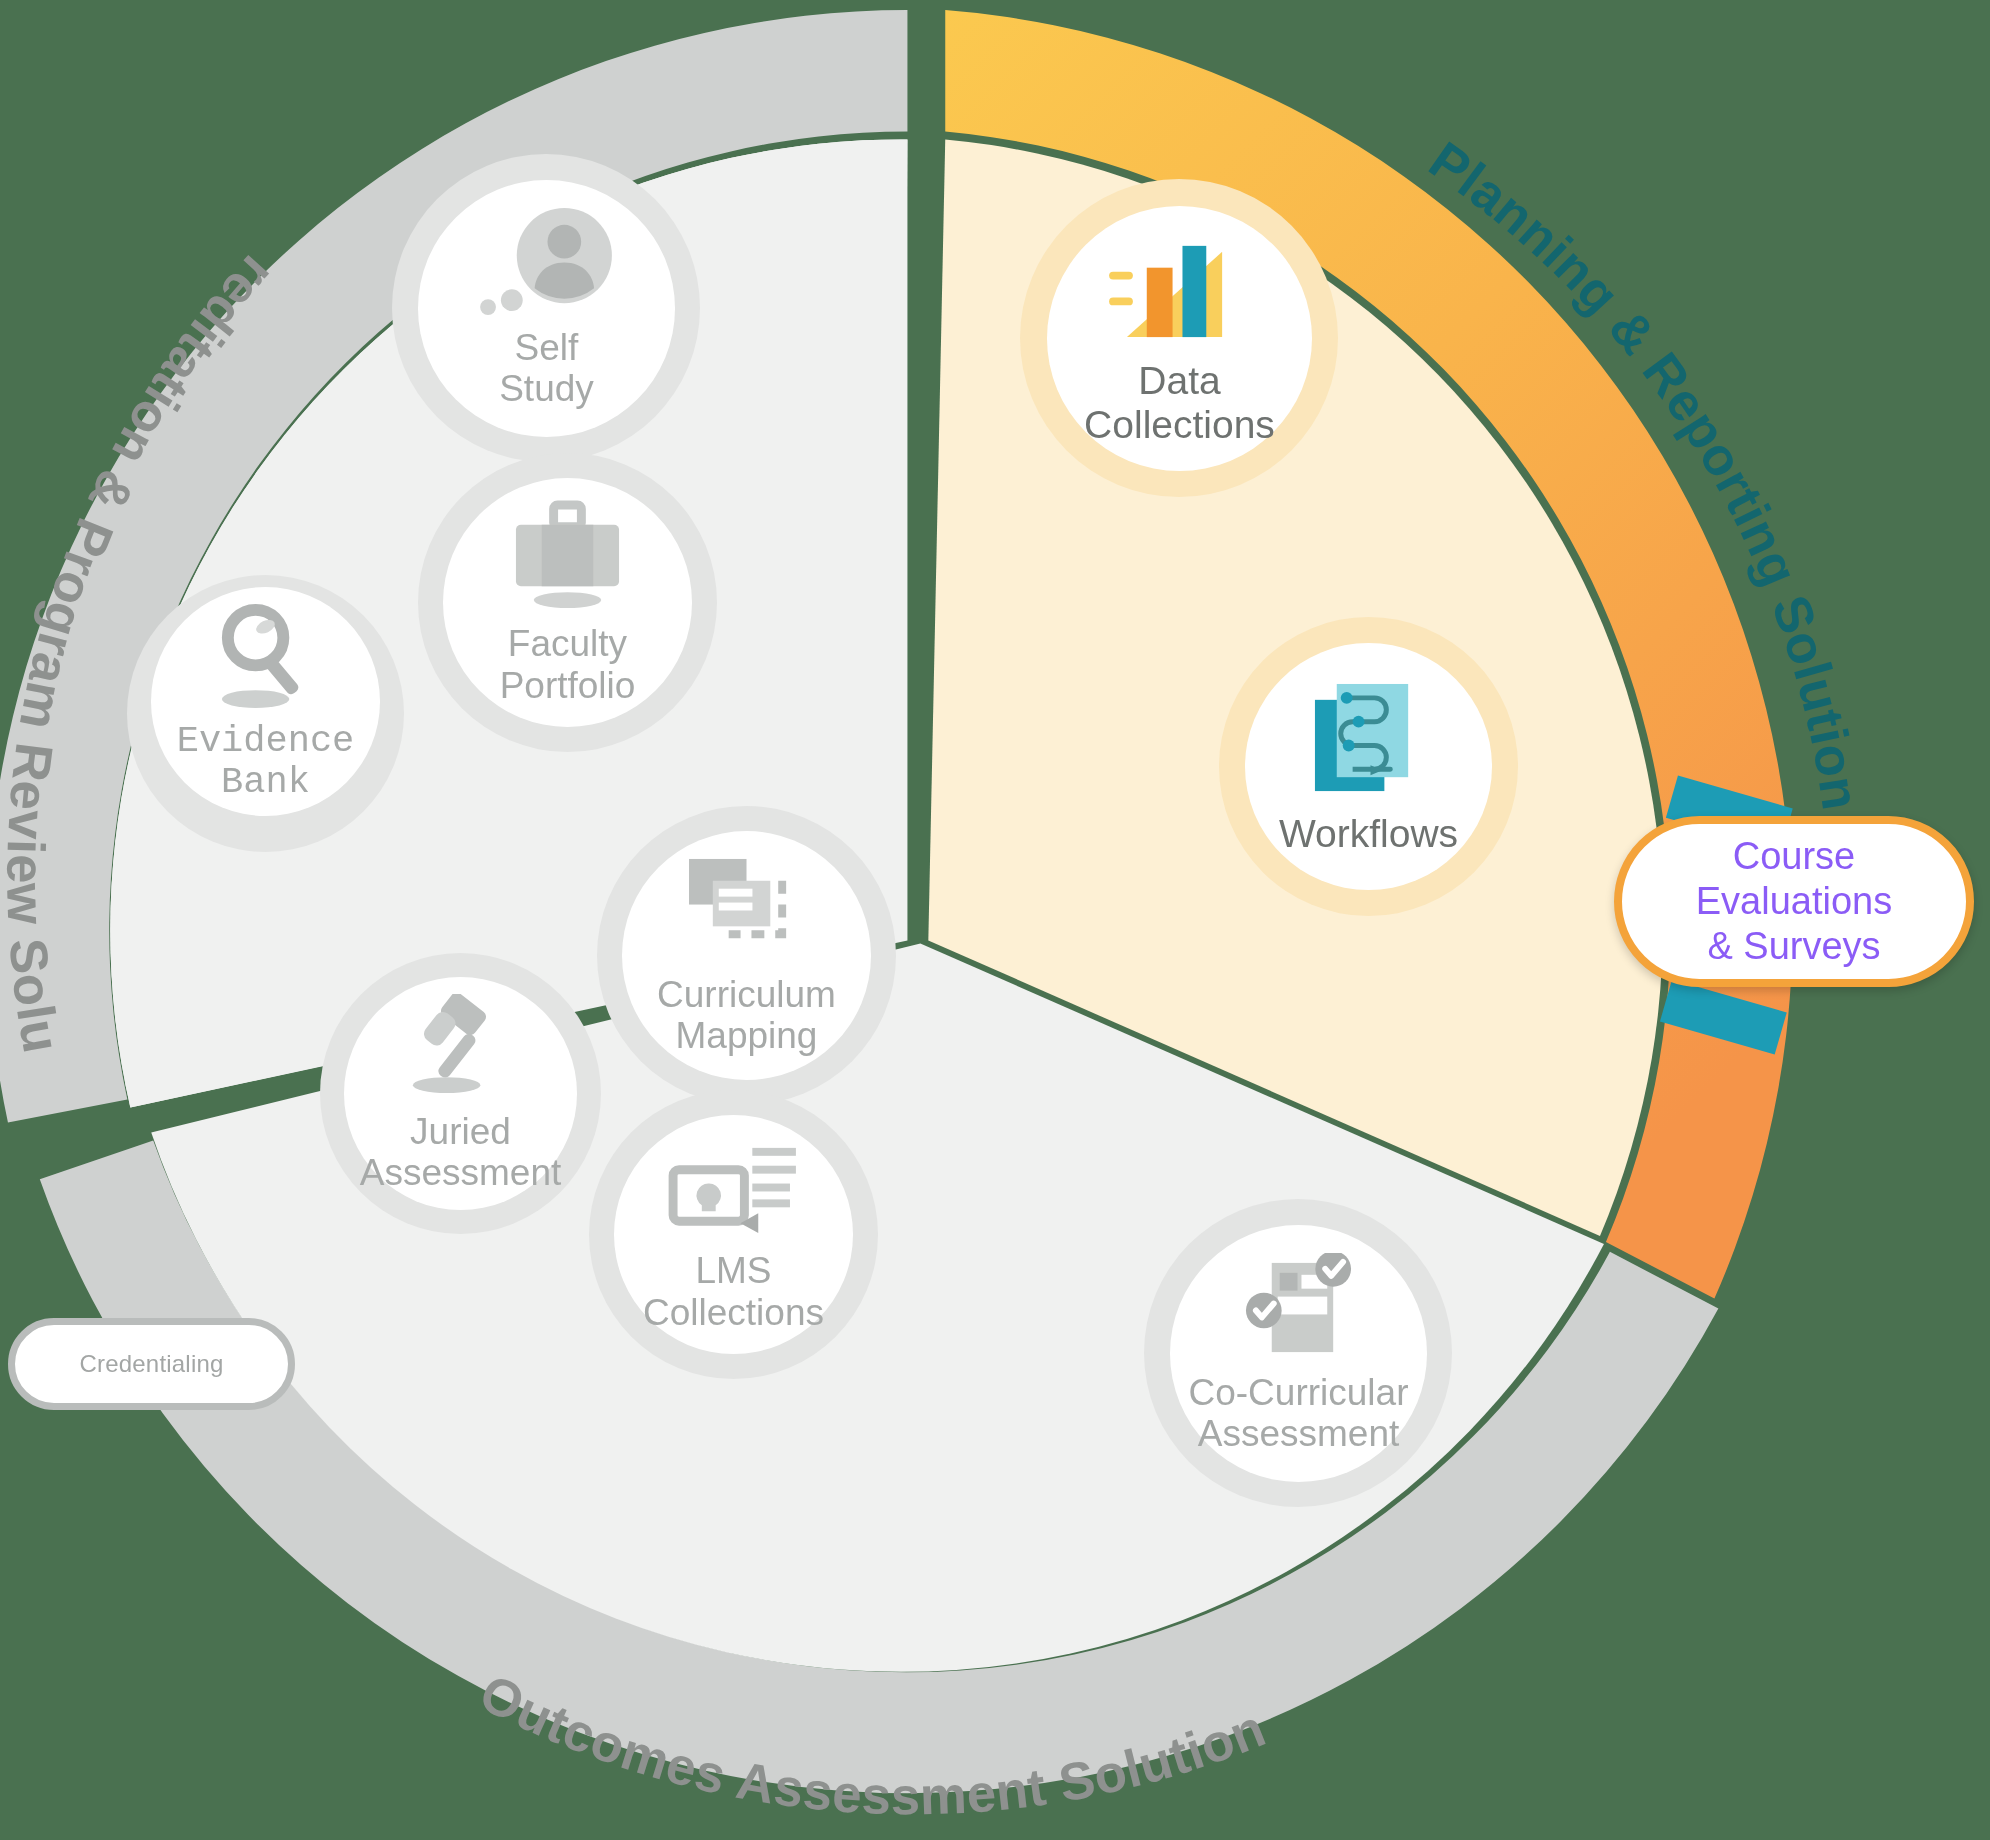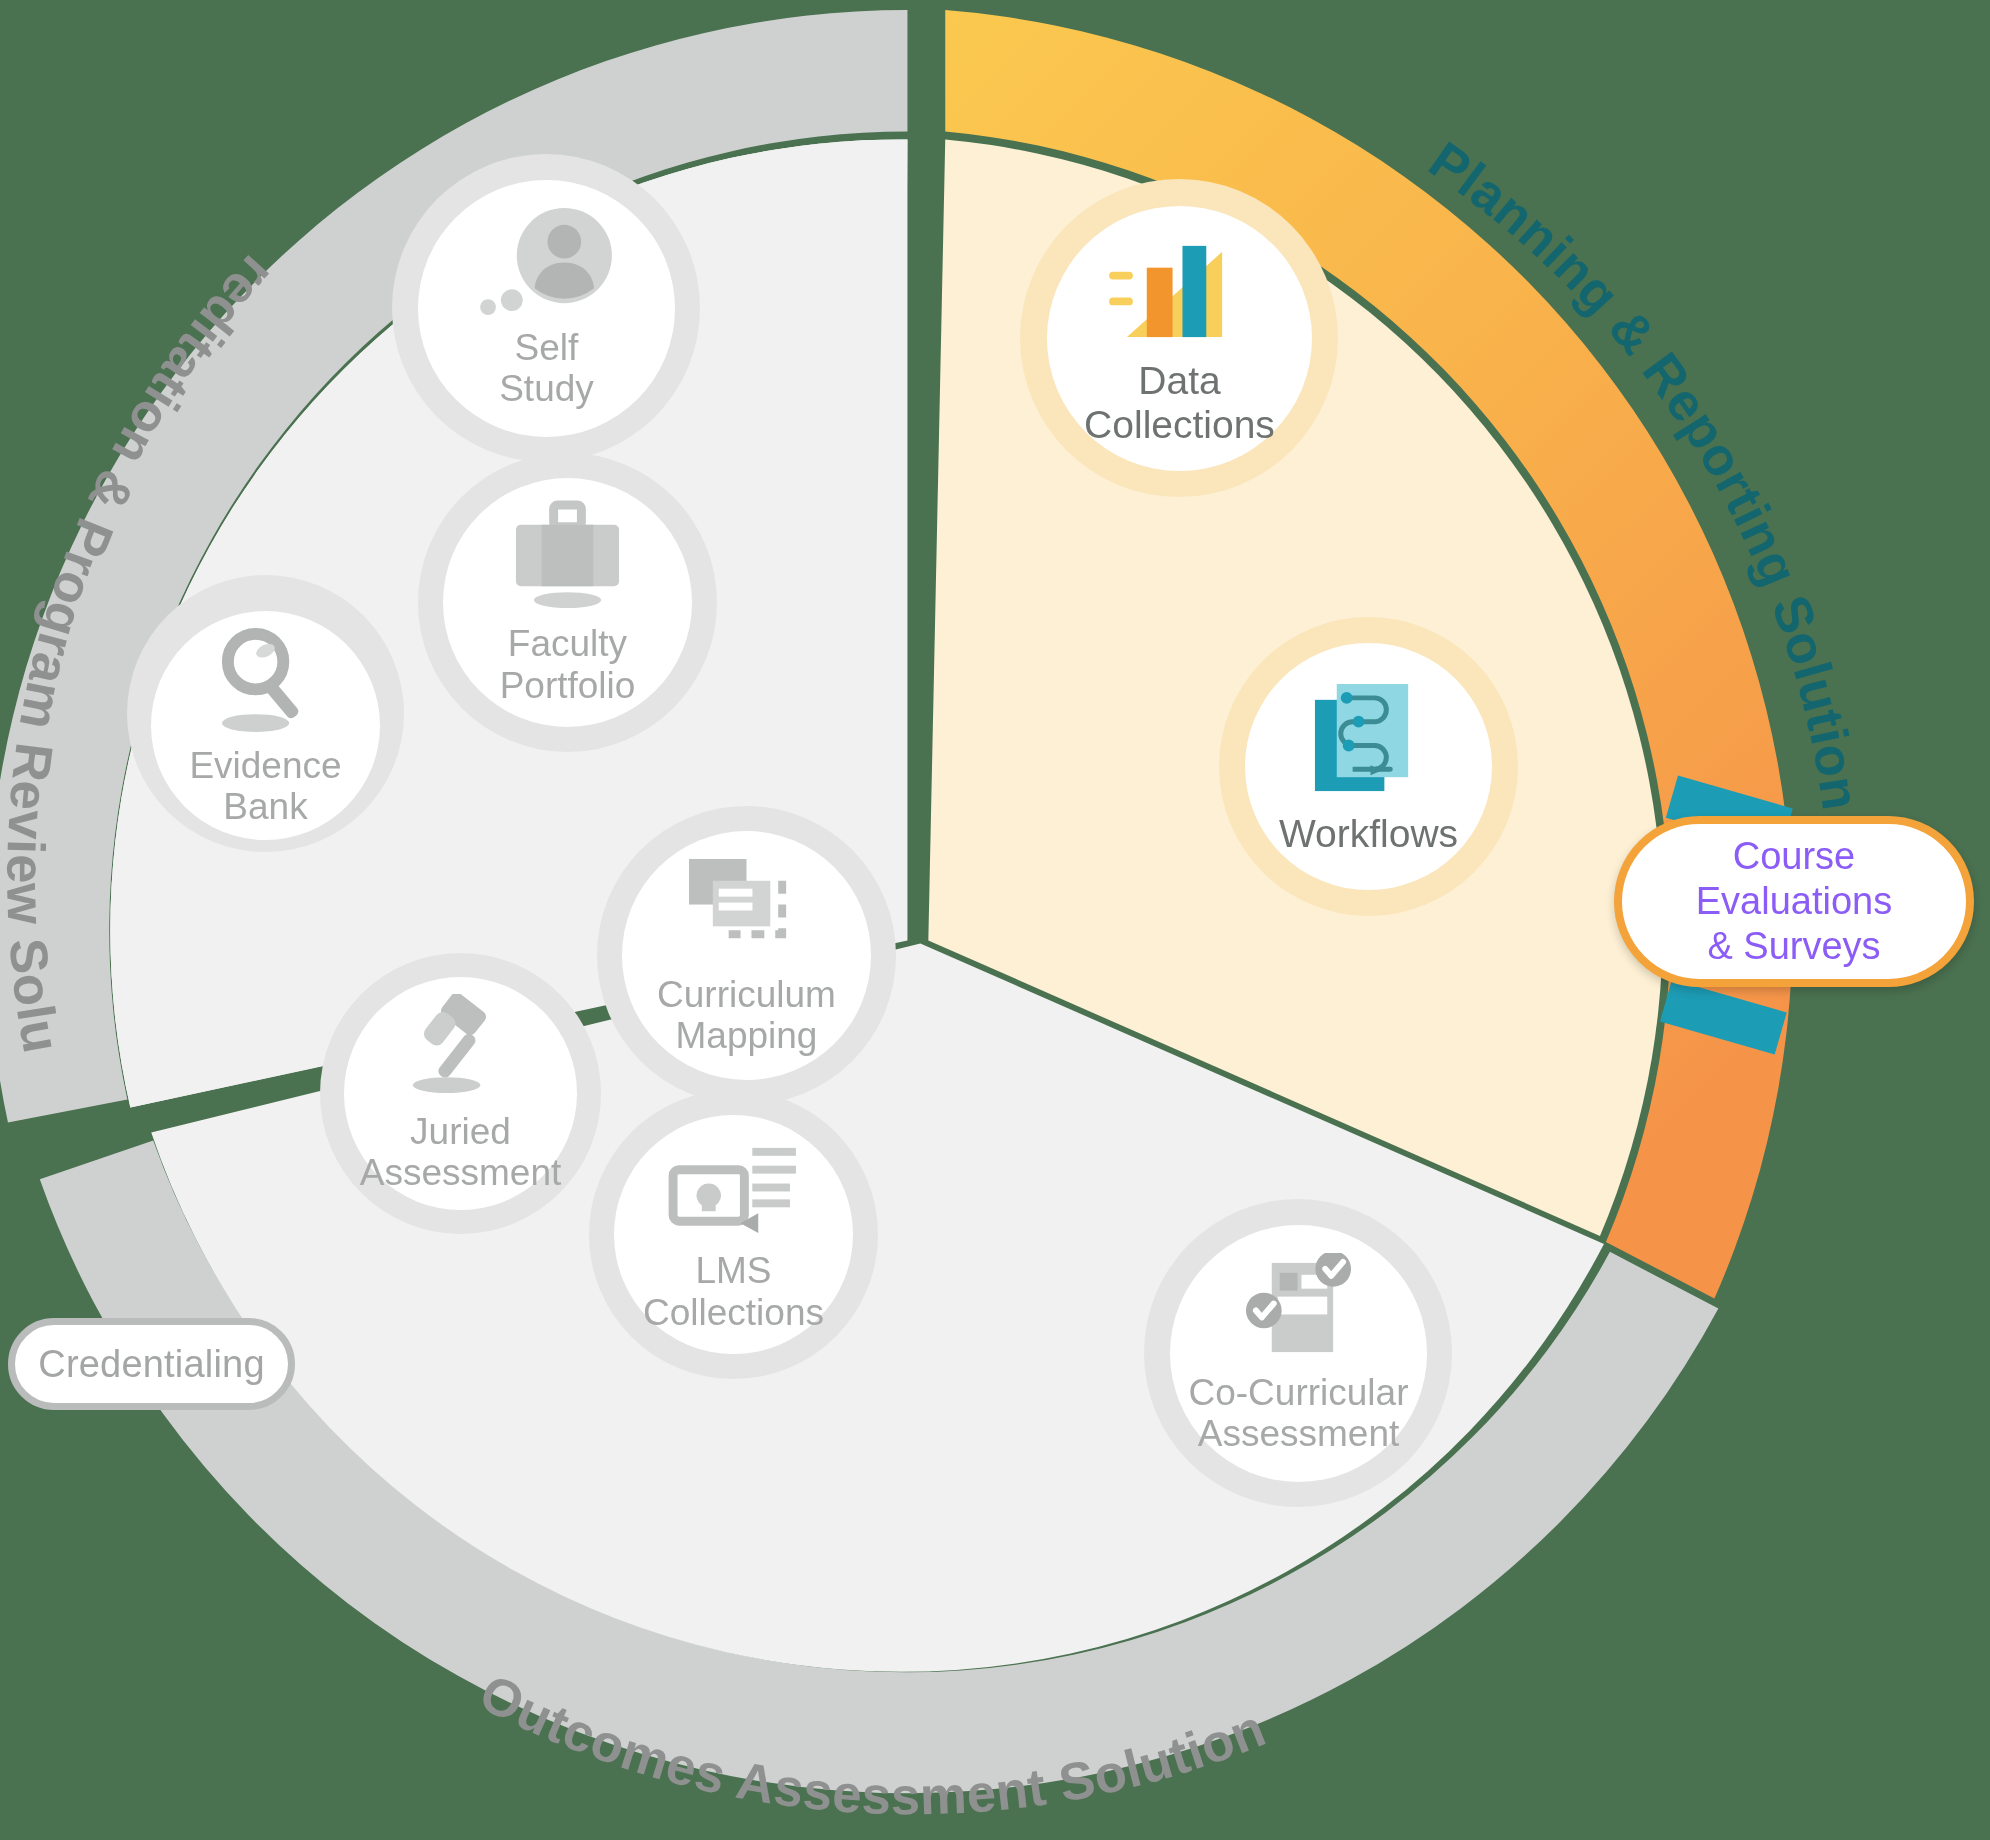--- a/index.html
+++ b/index.html
@@ -18,21 +18,21 @@
     background:#ffffff;
     border-radius:199px;
     display:flex;align-items:center;justify-content:center;
     text-align:center;
     box-sizing:border-box;
     line-height:1.18;
   }
   .badge.gray{
     border:7px solid #b9bcbb;
     color:#a3a6a5;
-    font-size:38px;
+    font-size:24px;
     letter-spacing:0.2px;
   }
   .badge.orange{
     border:8px solid #f4a33a;
     color:#8b5cf6;
     font-size:38px;
   }
   #credentialing{
     left:8px;top:1318px;width:287px;height:92px;
   }
@@ -178,21 +178,21 @@
       <rect x="44" y="26" width="52" height="62" fill="#bcbfbe"></rect>
       <ellipse cx="70" cy="102" rx="34" ry="8" fill="#d0d2d1"></ellipse>
     </svg>
     <div class="lbl">Faculty
 Portfolio</div>
   </div>
 </div>
 
 <div class="node" id="n-ev" style="left:127px;top:575px;width:277px;height:277px;">
   <div class="halo halo-g"></div>
-  <div class="inner" style="left:24px;top:36px;width:229px;height:229px;">
+  <div class="inner" style="left:24px;top:12px;width:229px;height:229px;font-family:Liberation Mono, monospace;">
     <svg class="ico" width="129" height="111" viewBox="0 0 130 112">
       <circle cx="55" cy="38" r="28" fill="none" stroke="#b1b4b3" stroke-width="12"></circle>
       <ellipse cx="65" cy="27" rx="10" ry="6" fill="#d7d9d8" transform="rotate(-25 65 27)"></ellipse>
       <rect x="76" y="58" width="13" height="40" rx="5" fill="#b1b4b3" transform="rotate(-40 82 78)"></rect>
       <ellipse cx="55" cy="100" rx="34" ry="9" fill="#cdd0cf"></ellipse>
     </svg>
     <div class="lbl">Evidence
 Bank</div>
   </div>
 </div>

